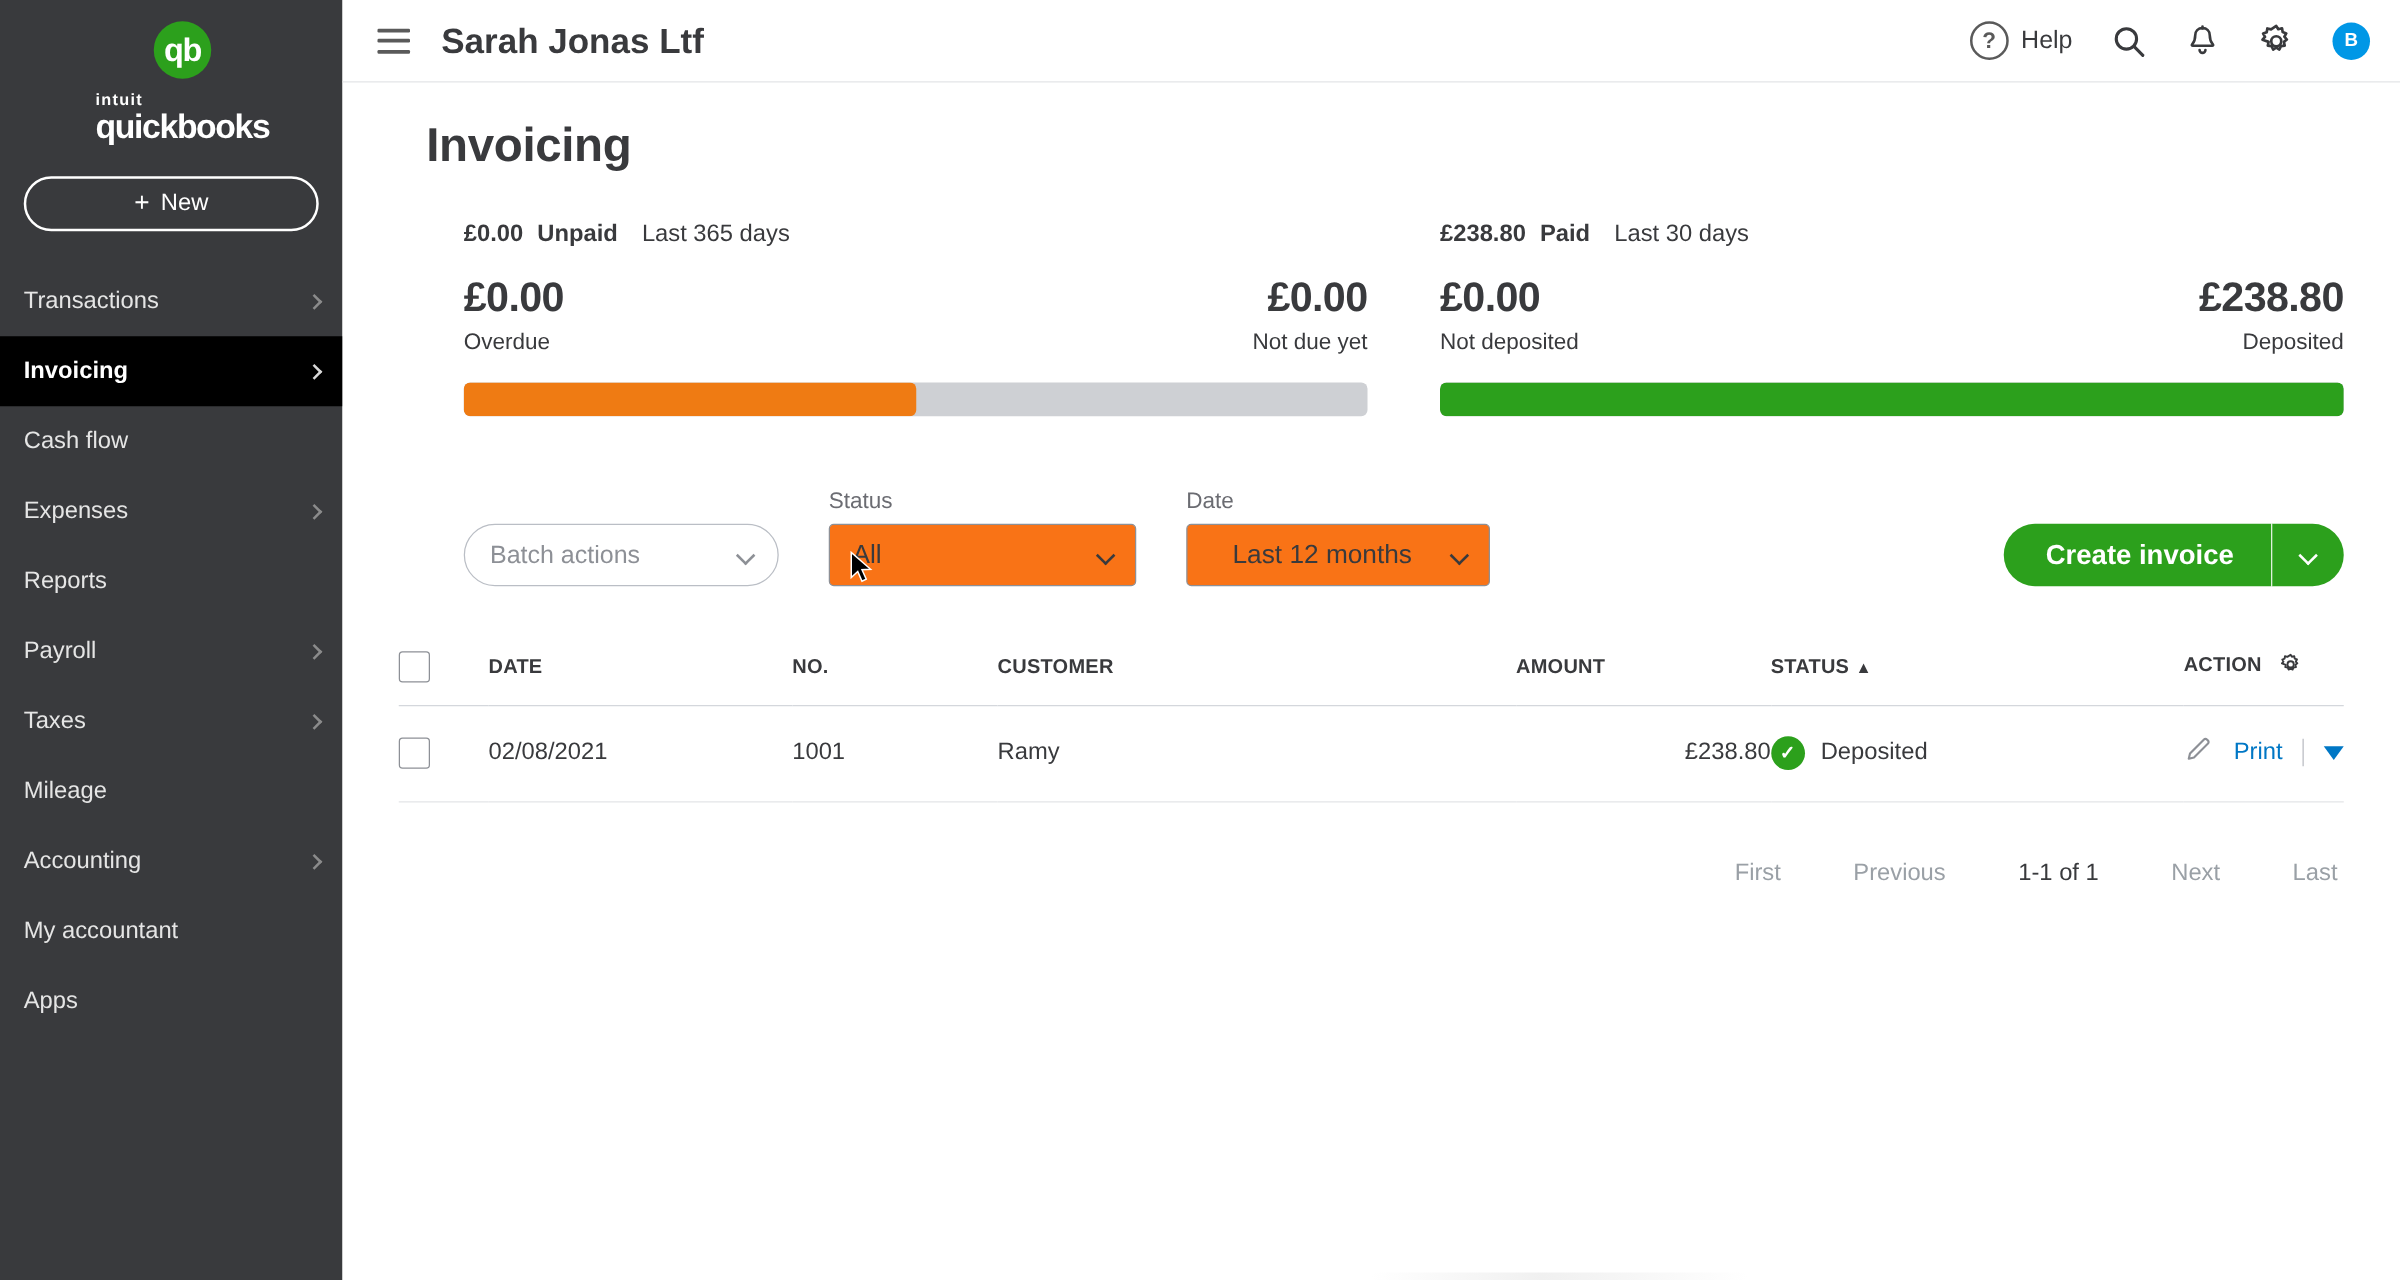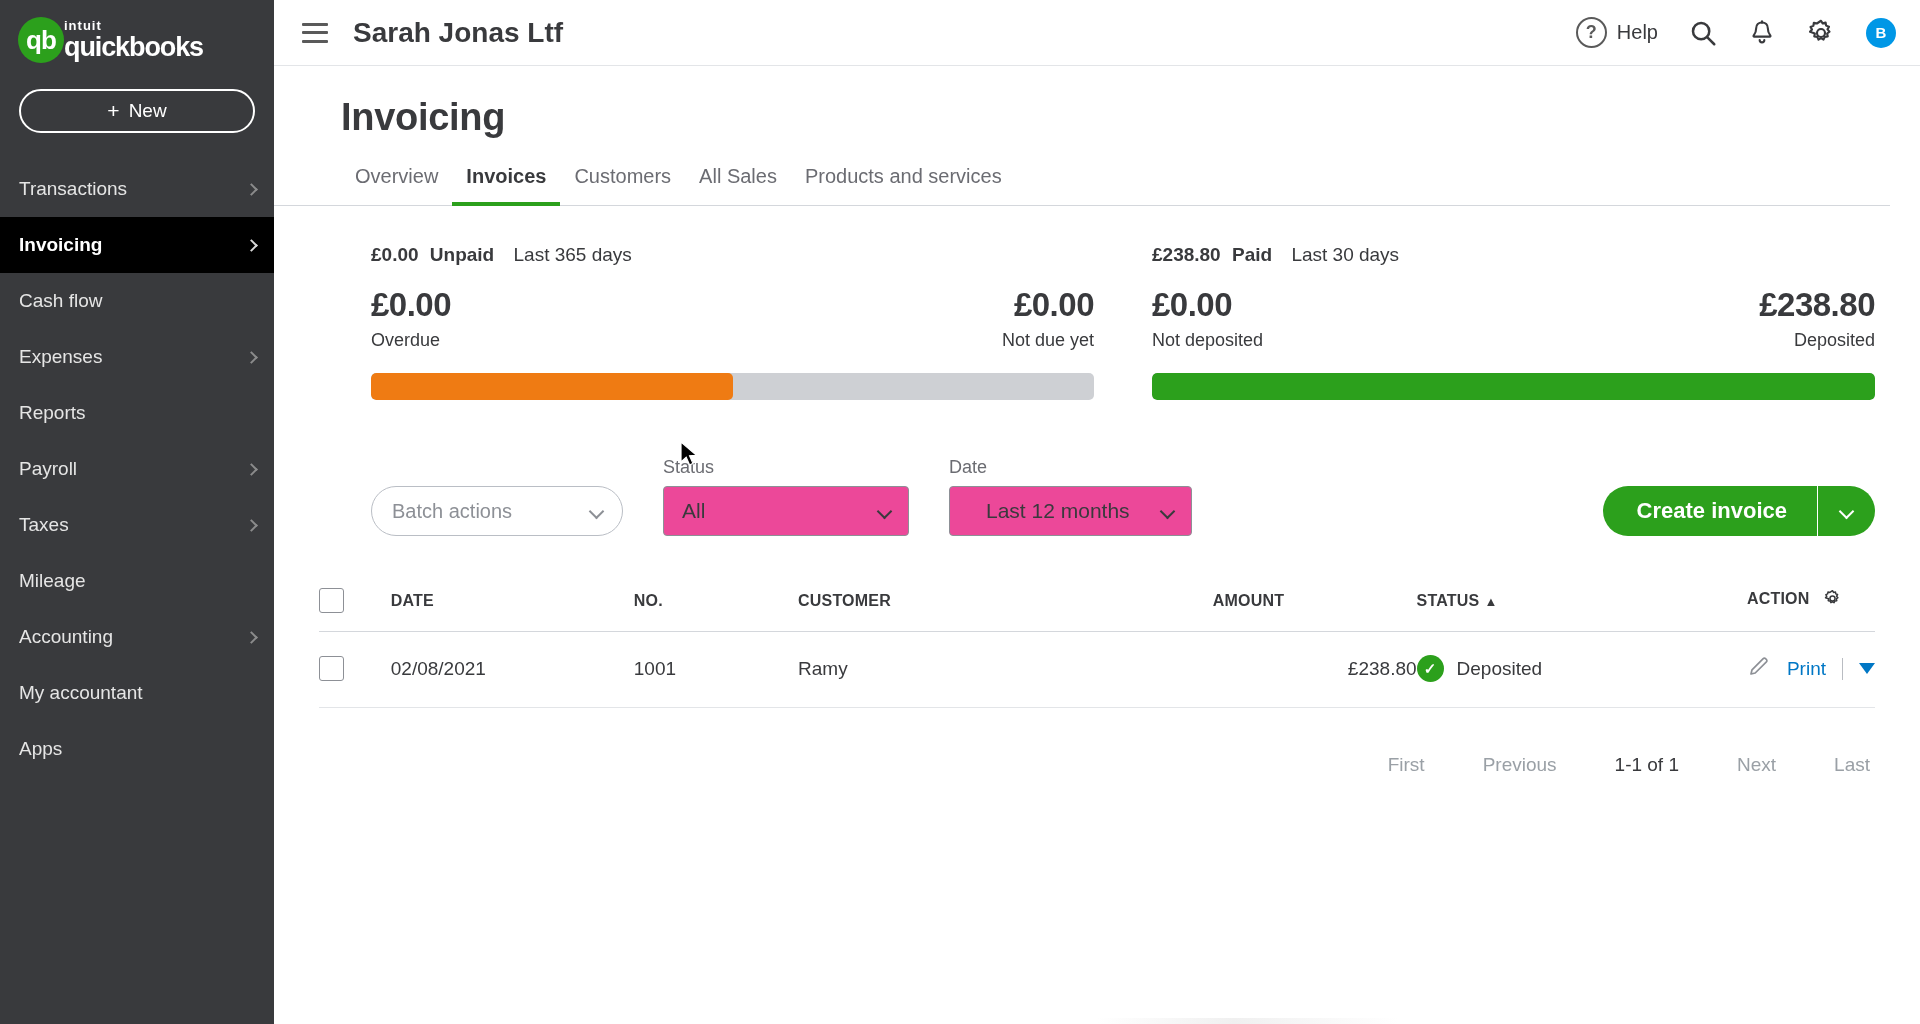--- a/index.html
+++ b/index.html
@@ -10,21 +10,21 @@
     overflow: hidden;
   }
   .app { display: flex; width: 1920px; height: 1024px; position: relative; }
 
   
   .sidebar {
     width: 274px; height: 1024px; flex: 0 0 274px;
     background: #393a3d; color: #ffffff;
     position: relative;
   }
-  .logo-row { display: flex; align-items: center; gap: 0; padding: 17px 0 0 18px; }
+  .logo-row { display: flex; align-items: center; gap: 10px; padding: 17px 0 0 18px; flex-direction: column; }
   .logo-mark {
     width: 46px; height: 46px; border-radius: 50%;
     background: #2ca01c; display: flex; align-items: center; justify-content: center;
     flex: 0 0 46px;
   }
   .logo-mark span { color: #fff; font-size: 26px; font-weight: bold; letter-spacing: -1px; line-height: 1; }
   .logo-text { display: flex; flex-direction: column; line-height: 1; }
   .logo-intuit { font-size: 13px; color: #fff; letter-spacing: 1px; font-weight: 600; margin-bottom: 2px; }
   .logo-qb { font-size: 27px; color: #fff; font-weight: bold; letter-spacing: -1.1px; }
 
@@ -104,21 +104,21 @@
   }
   .batch-btn .caret { margin-left: auto; }
   .caret {
     width: 11px; height: 11px; border-right: 2.4px solid #8d9096; border-bottom: 2.4px solid #8d9096;
     transform: rotate(45deg); display: inline-block;
   }
   .caret.dark { border-color: #393a3d; }
   .field { margin-left: 40px; display: flex; flex-direction: column; }
   .field-label { font-size: 18px; color: #6b6c72; margin-bottom: 8px; }
   .select {
-    height: 50px; border: 1px solid #8d9096; border-radius: 4px; background: #ec4899;
+    height: 50px; border: 1px solid #8d9096; border-radius: 4px; background: #f97316;
     display: flex; align-items: center; padding: 0 18px; font-size: 21px; color: #393a3d;
     cursor: pointer;
   }
   .select .caret { margin-left: auto; }
   .select.status { width: 246px; }
   .select.date { width: 243px; padding-left: 36px; }
 
   .create-wrap { margin-left: auto; display: flex; align-items: center; }
   .create-btn {
     height: 50px; background: #2ca01c; color: #fff; border-radius: 26px 0 0 26px;
@@ -267,27 +267,20 @@
             <circle cx="12" cy="12" r="3.2"></circle>
             <path d="M12 2.2l1.3 2.1 2.4-.6.4 2.4 2.3.9-1.2 2.1 1.6 1.8-1.9 1.5.5 2.4-2.4.3-1 2.2-2-1.2-2 1.2-1-2.2-2.4-.3.5-2.4L3.2 11l1.6-1.8-1.2-2.1 2.3-.9.4-2.4 2.4.6z" stroke-linejoin="round"></path>
           </svg>
         </div>
         <div class="avatar">B</div>
       </div>
     </header>
 
     <h1 class="page-title">Invoicing</h1>
 
-    <div class="tabs">
-      <div class="tab">Overview</div>
-      <div class="tab active">Invoices</div>
-      <div class="tab">Customers</div>
-      <div class="tab">All Sales</div>
-      <div class="tab">Products and services</div>
-    </div>
 
     <div class="summary">
 
       <div class="sum-card">
         <div class="sum-head">
           <b>£0.00</b>
           <b style="margin-left:6px">Unpaid</b>
           <span class="sub">Last 365 days</span>
         </div>
         <div class="sum-figs">

